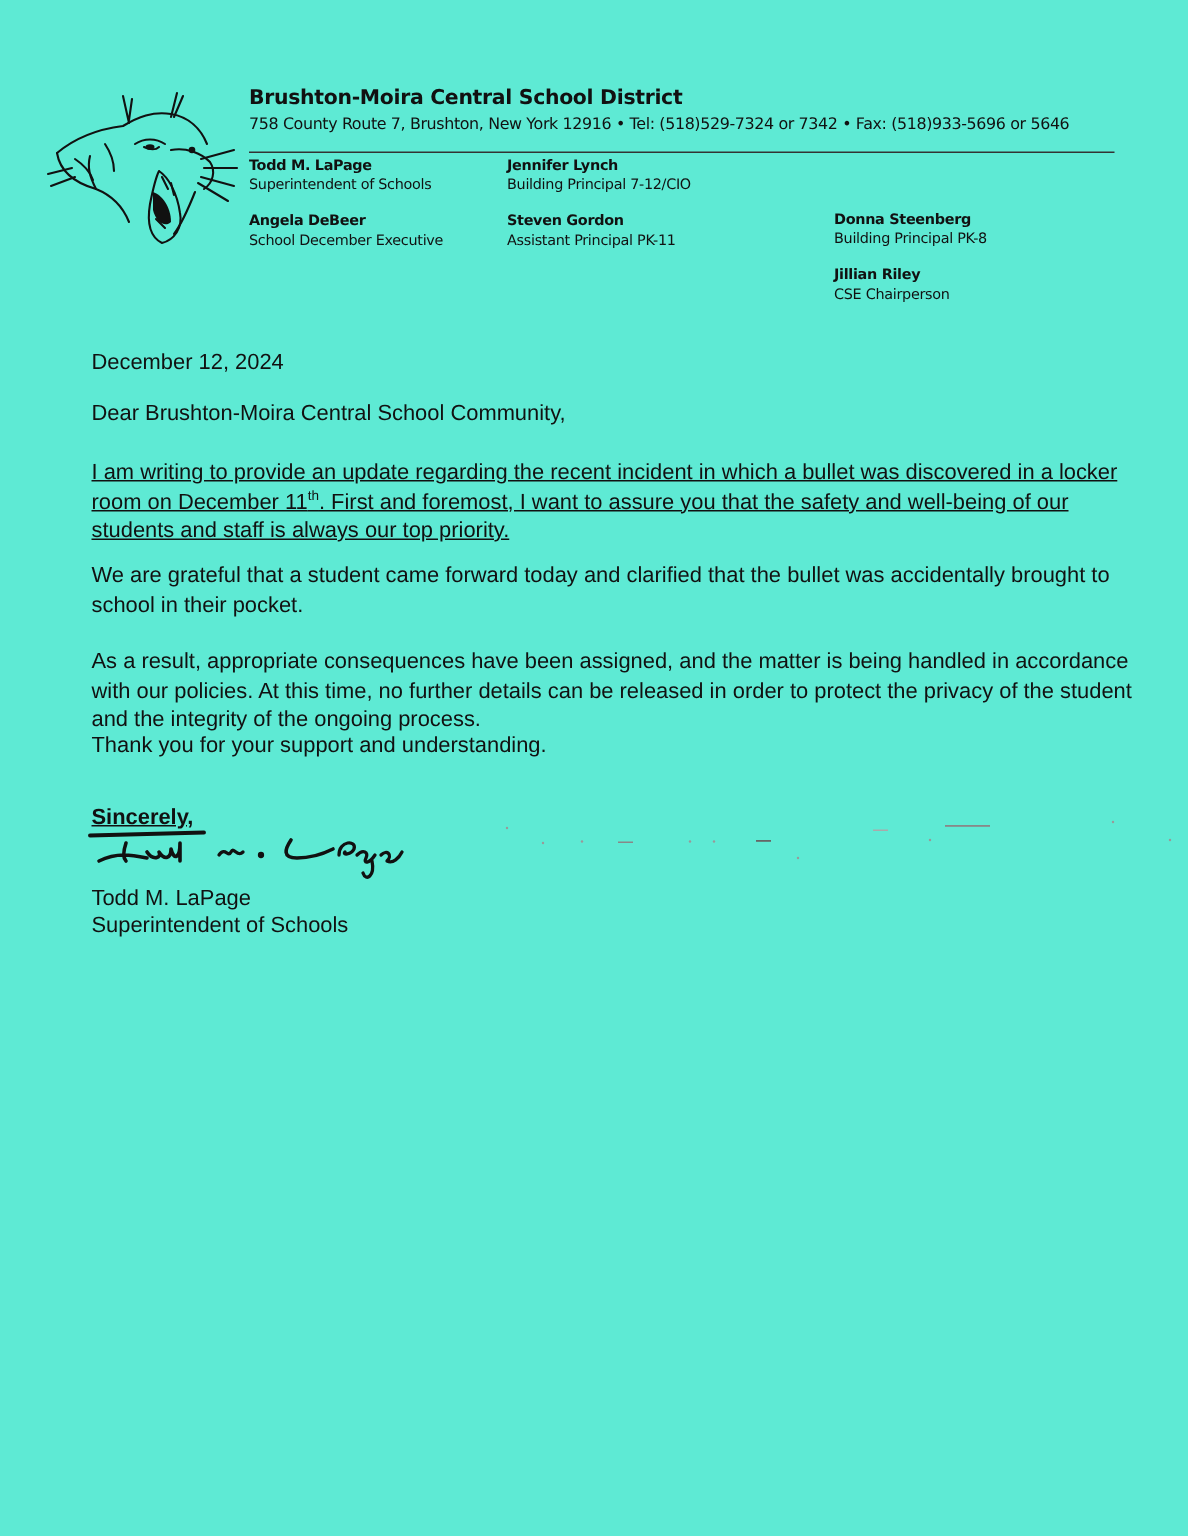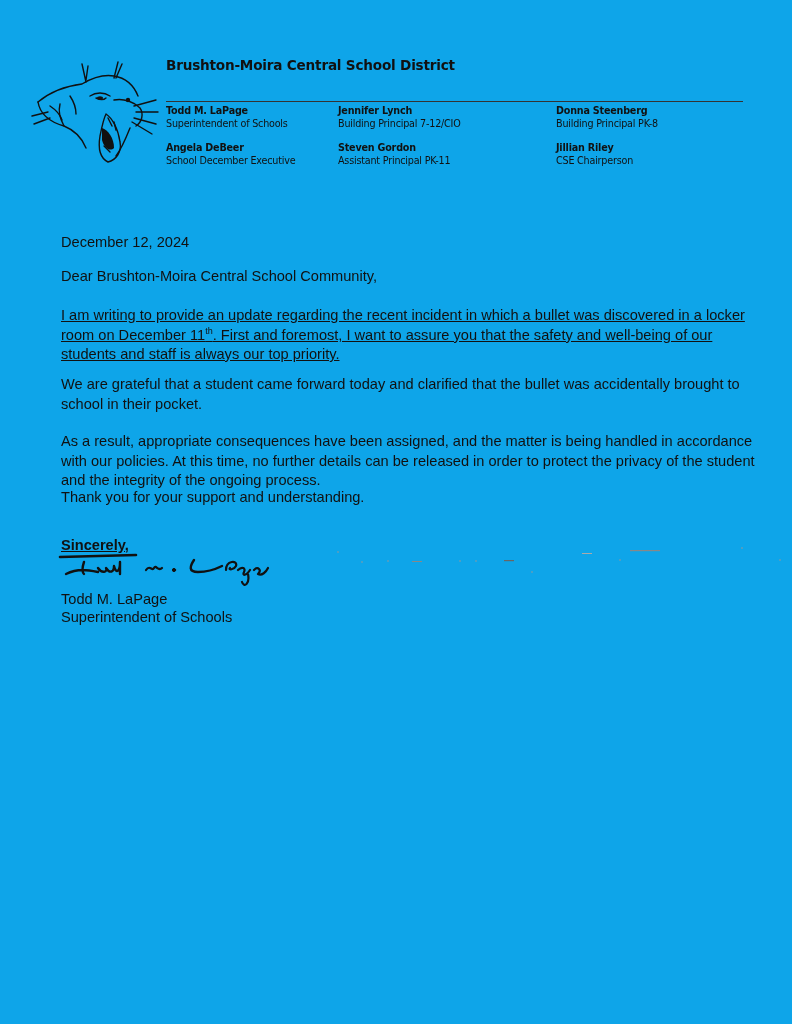--- a/index.html
+++ b/index.html
@@ -1,27 +1,27 @@
 <!DOCTYPE html>
 <html><head>
 <meta charset="utf-8">
 <style>
   html, body { margin: 0; padding: 0; background: #ffffff; }
   body { width: 792px; height: 1024px; position: relative; overflow: hidden; color: #111; }
-  .page { position: absolute; left: 0; top: 0; width: 792px; height: 1024px; background: #0ea5e9; }
+  .page { position: absolute; left: 0; top: 0; width: 792px; height: 1024px; background: #5eead4; }
 
   .logo { position: absolute; left: 30px; top: 56px; width: 130px; height: 112px; }
 
   .district-name { position: absolute; left: 166px; top: 57px; font-family: "DejaVu Sans", sans-serif; font-weight: bold; font-size: 13.6px; letter-spacing: -0.2px; color: #111; }
   .district-address { position: absolute; left: 166px; top: 77px; font-family: "DejaVu Sans", sans-serif; font-size: 10.6px; letter-spacing: -0.25px; color: #111; white-space: nowrap; }
   .header-rule { position: absolute; left: 166px; top: 101px; width: 577px; height: 1px; background: #333; }
 
   .staff { position: absolute; font-family: "DejaVu Sans", sans-serif; font-size: 9.6px; letter-spacing: -0.2px; line-height: 13px; color: #111; white-space: nowrap; }
   .staff .name { font-weight: bold; }
-  .c1 { left: 166px; } .c2 { left: 338px; } .c3 { left: 556px; }
+  .c1 { left: 166px; } .c2 { left: 338px; } .c3 { left: 556px; margin-top: 36px; }
   .r1 { top: 104px; } .r2 { top: 141px; }
 
   .letter { position: absolute; left: 61px; font-family: "Liberation Sans", sans-serif; font-size: 14.6px; line-height: 19.5px; color: #111; }
   .date { top: 233px; }
   .salutation { top: 267px; }
   .p1 { top: 306px; width: 700px; text-decoration: underline; }
   .p2 { top: 375px; width: 700px; }
   .p3 { top: 432px; width: 700px; }
   .p4 { top: 488px; width: 700px; }
   .closing { top: 536px; text-decoration: underline; font-weight: bold; }
@@ -55,20 +55,21 @@
       <path d="M2 60 L18 56 M4 68 L20 62"></path>
     </g>
     <g fill="#111">
       <ellipse cx="70" cy="42" rx="3" ry="1.8"></ellipse>
       <path d="M72 72 C78 74 84 82 84 92 C80 96 74 92 72 84 Z"></path>
       <circle cx="98" cy="44" r="2.2"></circle>
     </g>
   </svg>
 
   <div class="district-name">Brushton-Moira Central School District</div>
+  <div class="district-address">758 County Route 7, Brushton, New York 12916 • Tel: (518)529-7324 or 7342 • Fax: (518)933-5696 or 5646</div>
   <div class="header-rule"></div>
 
   <div class="staff c1 r1">
     <div class="name">Todd M. LaPage</div>
     <div>Superintendent of Schools</div>
   </div>
   <div class="staff c2 r1">
     <div class="name">Jennifer Lynch</div>
     <div>Building Principal 7-12/CIO</div>
   </div>

